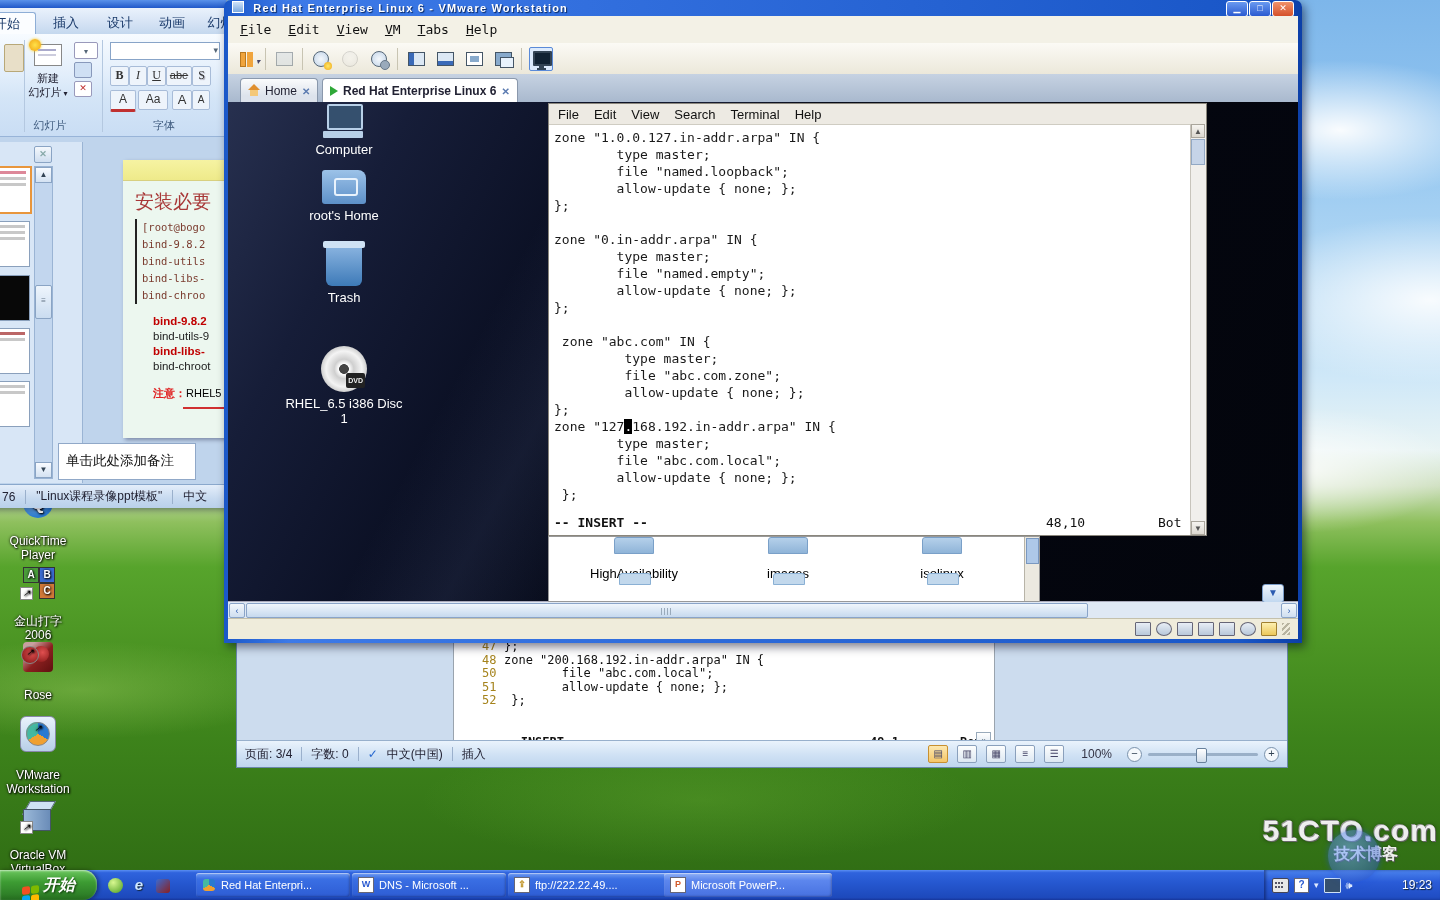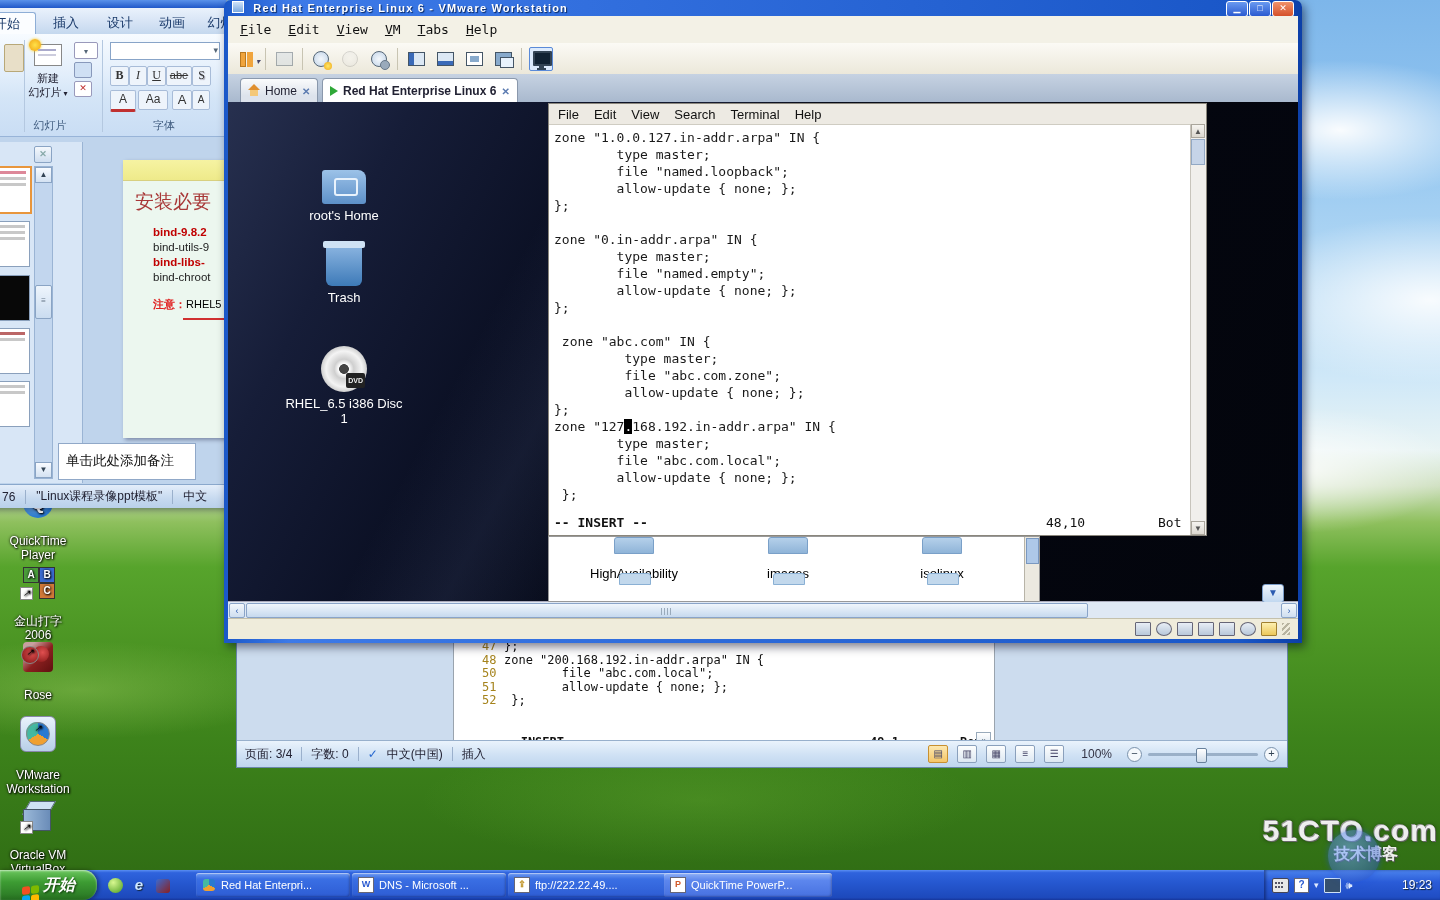--- a/index.html
+++ b/index.html
@@ -358,20 +358,25 @@
       <div class="pscroll">
         <div class="parrow" style="top:0">▲</div>
         <div class="pgrip">≡</div>
         <div class="parrow" style="bottom:0">▼</div>
       </div>
     </div>
 
     <div id="slide">
       <div id="slide-band"></div>
       <div id="slide-title">安装必要</div>
+      <div id="slide-code"><span>[root@bogo</span>
+<span>bind-9.8.2</span>
+<span>bind-utils</span>
+<span>bind-libs-</span>
+<span>bind-chroo</span></div>
       <div id="slide-pkgs">
         <div class="red">bind-9.8.2</div>
         <div>bind-utils-9</div>
         <div class="red">bind-libs-</div>
         <div>bind-chroot</div>
       </div>
       <div id="slide-note">
         <span class="nl">注意：</span><span>RHEL5</span>
       </div>
       <div id="slide-redline"></div>
@@ -510,20 +515,27 @@
       </div>
       <div class="vtab active" style="left:94px">
         <span class="playic"></span>
         <span>Red Hat Enterprise Linux 6</span>
         <span class="tabx">✕</span>
       </div>
     </div>
 
     <div id="vmscreen">
 
+      <div class="gicon" style="top:2px">
+        <span class="gic comp-ic">
+            <i class="comp-scr"></i>
+            <i class="comp-kb"></i>
+          </span>
+        <span>Computer</span>
+      </div>
       <div class="gicon" style="top:144px">
         <span class="gic trash-ic">
             <i></i>
           </span>
         <span>Trash</span>
       </div>
       <div class="gicon" style="top:68px">
         <span class="gic home-ic">
             <i></i>
           </span>
@@ -660,21 +672,21 @@
     <div class="tbtn" style="left:352px;width:142px">
       <span class="tic pageic" style="color:#2a5ad0">W</span>
       <span>DNS - Microsoft ...</span>
     </div>
     <div class="tbtn" style="left:508px;width:148px">
       <span class="tic pageic" style="color:#b8860b">⇪</span>
       <span>ftp://222.22.49....</span>
     </div>
     <div class="tbtn active" style="left:664px;width:156px">
       <span class="tic pageic" style="color:#d25a2a">P</span>
-      <span>QuickTime PowerP...</span>
+      <span>Microsoft PowerP...</span>
     </div>
     <div id="tray">
       <span class="trayic" style="background:#e8e8e8;border:1px solid #445;border-radius:2px;">
         <i style="position:absolute;left:2px;top:3px;width:2px;height:2px;background:#556;box-shadow:3px 0 #556,6px 0 #556,0 4px #556,3px 4px #556,6px 4px #556"></i>
       </span>
       <span class="trayic" style="background:#fff;border:1px solid #667;width:13px;text-align:center;font-size:10px;font-weight:bold;color:#2a5ad0;line-height:12px;">?</span>
       <span style="color:#dfeaff;font-size:9px;">▾</span>
       <span class="trayic" style="border:1px solid #cfe2f8;background:#35506e;border-radius:1px;"></span>
       <span style="color:#e8f2ff;font-size:11px;">🕪</span>
       <span id="clock">19:23</span>

